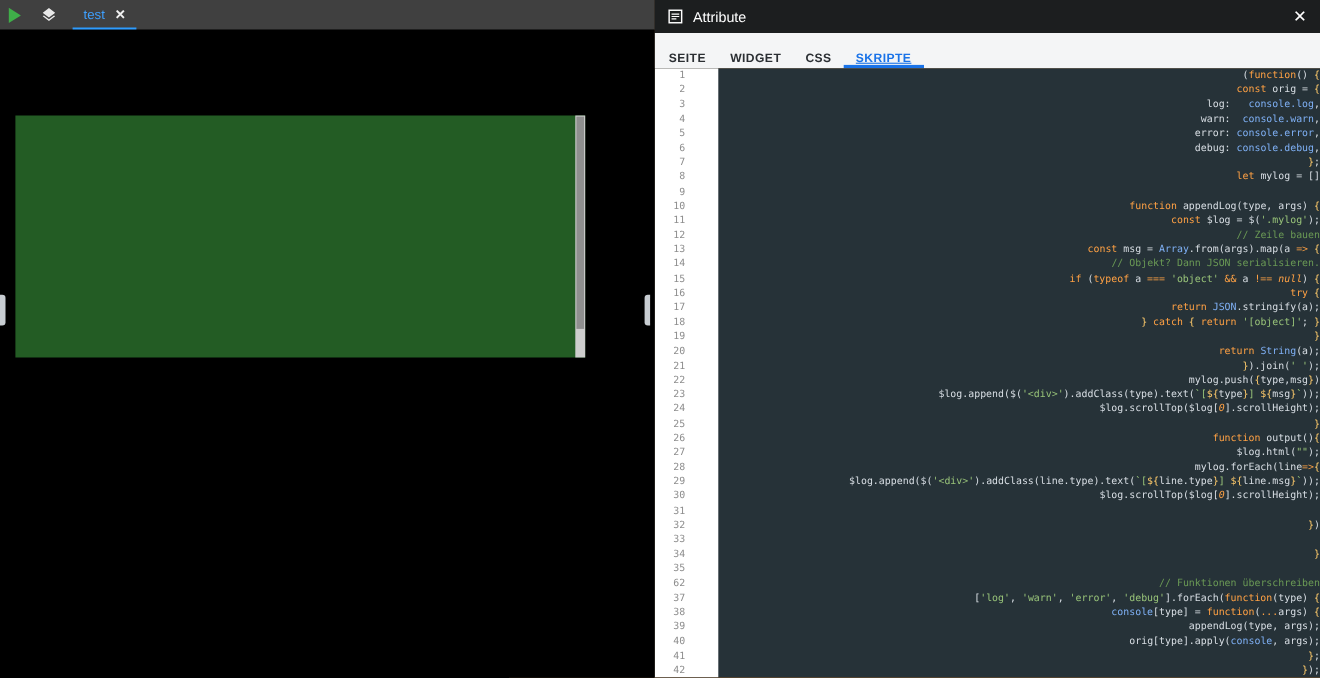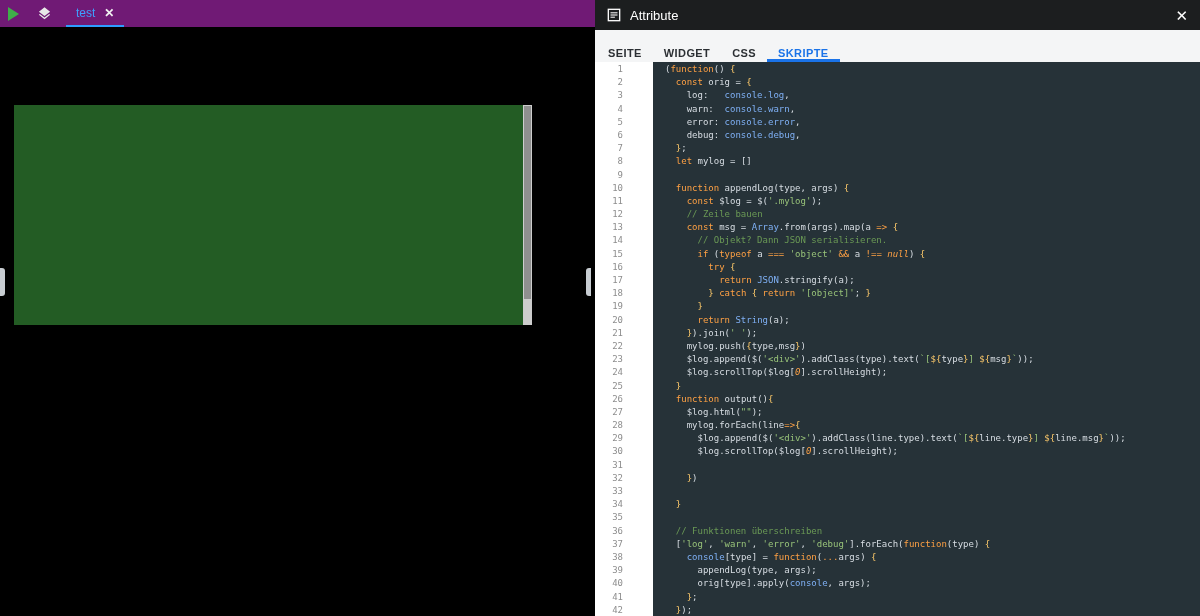--- a/index.html
+++ b/index.html
@@ -1,21 +1,21 @@
 <!DOCTYPE html>
 <html><head>
 <meta charset="utf-8">
 <style>
   * { margin:0; padding:0; box-sizing:border-box; }
   html,body { width:1200px; height:616px; overflow:hidden; background:#000; font-family:"Liberation Sans", sans-serif; }
   .app { position:relative; display:flex; width:1200px; height:616px; }
 
   
   .left { position:relative; width:595px; height:616px; background:#000; flex:none; }
-  .left-topbar { position:relative; height:27px; background:#701a75; display:flex; align-items:stretch; }
+  .left-topbar { position:relative; height:27px; background:#404040; display:flex; align-items:stretch; }
   .play-wrap { display:flex; align-items:center; margin-left:8px; }
   .play { width:0; height:0; border-left:11px solid #3fae49; border-top:7px solid transparent; border-bottom:7px solid transparent; }
   .layers-wrap { display:flex; align-items:center; margin-left:18px; }
   .tab-test { display:flex; align-items:center; gap:9px; margin-left:14px; padding:0 10px; border-bottom:2px solid #2d9cff; cursor:pointer; }
   .tab-test .label { color:#3ea0ff; font-size:12px; }
   .tab-test .close { color:#f2f2f2; font-size:12px; font-weight:bold; }
 
   .canvas { position:absolute; left:0; top:27px; right:0; bottom:0; background:#000; }
   .green-widget { position:absolute; left:14px; top:78px; width:518px; height:220px; background:#235c24; }
   .widget-scrollbar { position:absolute; right:0; top:0; width:9px; height:100%; background:#cdcdcd; }
@@ -27,26 +27,26 @@
 
   
   .right { width:605px; height:616px; display:flex; flex-direction:column; flex:none; background:#fdba74; }
   .panel-header { height:30px; background:#1c1e1f; display:flex; align-items:center; padding:0 12px; flex:none; }
   .panel-header .hicon { display:flex; align-items:center; }
   .panel-header .title { color:#fff; font-size:13px; margin-left:9px; }
   .panel-header .close { margin-left:auto; color:#fff; font-size:15px; cursor:pointer; line-height:1; }
 
   .tabbar { height:32px; background:#f4f5f6; display:flex; align-items:flex-end; padding-left:2px; flex:none; }
   .tabbar .tab { display:flex; align-items:center; padding:0 11px; font-size:11px; font-weight:700; letter-spacing:0.4px; color:#2b2f33; border-bottom:3px solid transparent; cursor:pointer; }
-  .tabbar .tab.active { color:#1a73e8; border-bottom-color:#1a73e8; }
+  .tabbar .tab.active { color:#1a73e8; border-bottom-color:#1a73e8;text-decoration:underline; }
 
   .editor { flex:1; display:flex; overflow:hidden; background:#263238; }
   .gutter { width:58px; background:#ffffff; color:#8d8d8d; font-family:"DejaVu Sans Mono", monospace; font-size:9px; text-align:right; padding:1px 30px 0 0; flex:none; }
   .gutter .ln { height:13.19px; line-height:13.19px; }
-  .code { flex:1; font-family:"DejaVu Sans Mono", monospace; font-size:9px; padding:1px 0 0 12px; white-space:pre; overflow:hidden; color:#d8dee4; }
+  .code { flex:1; font-family:"DejaVu Sans Mono", monospace; font-size:9px; padding:1px 0 0 4px; white-space:pre; overflow:hidden; color:#d8dee4;text-align:right; }
   .code .cl { height:13.19px; line-height:13.19px; white-space:pre; }
 
   .tk-d { color:#d8dee4; }
   .tk-k { color:#ffa144; }
   .tk-s { color:#98c379; }
   .tk-c { color:#6a9955; }
   .tk-b { color:#7fb0f5; }
   .tk-y { color:#ffcb6b; }
   .tk-t { color:#98c379; }
   .tk-i { color:#ffcb6b; }
@@ -132,21 +132,21 @@
           <div class="ln">26</div>
           <div class="ln">27</div>
           <div class="ln">28</div>
           <div class="ln">29</div>
           <div class="ln">30</div>
           <div class="ln">31</div>
           <div class="ln">32</div>
           <div class="ln">33</div>
           <div class="ln">34</div>
           <div class="ln">35</div>
-          <div class="ln">36</div>
+          <div class="ln">62</div>
           <div class="ln">37</div>
           <div class="ln">38</div>
           <div class="ln">39</div>
           <div class="ln">40</div>
           <div class="ln">41</div>
           <div class="ln">42</div>
         </div>
       <div class="code"><div class="cl"><span class="tk-d">(</span><span class="tk-k">function</span><span class="tk-d">() </span><span class="tk-y">{</span></div><div class="cl"><span class="tk-d">  </span><span class="tk-k">const</span><span class="tk-d"> orig = </span><span class="tk-y">{</span></div><div class="cl"><span class="tk-d">    log:   </span><span class="tk-b">console.log</span><span class="tk-d">,</span></div><div class="cl"><span class="tk-d">    warn:  </span><span class="tk-b">console.warn</span><span class="tk-d">,</span></div><div class="cl"><span class="tk-d">    error: </span><span class="tk-b">console.error</span><span class="tk-d">,</span></div><div class="cl"><span class="tk-d">    debug: </span><span class="tk-b">console.debug</span><span class="tk-d">,</span></div><div class="cl"><span class="tk-d">  </span><span class="tk-y">}</span><span class="tk-d">;</span></div><div class="cl"><span class="tk-d">  </span><span class="tk-k">let</span><span class="tk-d"> mylog = []</span></div><div class="cl"></div><div class="cl"><span class="tk-d">  </span><span class="tk-k">function</span><span class="tk-d"> appendLog(type, args) </span><span class="tk-y">{</span></div><div class="cl"><span class="tk-d">    </span><span class="tk-k">const</span><span class="tk-d"> $log = $(</span><span class="tk-s">'.mylog'</span><span class="tk-d">);</span></div><div class="cl"><span class="tk-d">    </span><span class="tk-c">// Zeile bauen</span></div><div class="cl"><span class="tk-d">    </span><span class="tk-k">const</span><span class="tk-d"> msg = </span><span class="tk-b">Array</span><span class="tk-d">.from(args).map(a </span><span class="tk-k">=&gt;</span><span class="tk-d"> </span><span class="tk-y">{</span></div><div class="cl"><span class="tk-d">      </span><span class="tk-c">// Objekt? Dann JSON serialisieren.</span></div><div class="cl"><span class="tk-d">      </span><span class="tk-k">if</span><span class="tk-d"> (</span><span class="tk-k">typeof</span><span class="tk-d"> a </span><span class="tk-k">===</span><span class="tk-d"> </span><span class="tk-s">'object'</span><span class="tk-d"> </span><span class="tk-k">&amp;&amp;</span><span class="tk-d"> a </span><span class="tk-k">!==</span><span class="tk-d"> </span><span class="tk-n">null</span><span class="tk-d">) </span><span class="tk-y">{</span></div><div class="cl"><span class="tk-d">        </span><span class="tk-k">try</span><span class="tk-d"> </span><span class="tk-y">{</span></div><div class="cl"><span class="tk-d">          </span><span class="tk-k">return</span><span class="tk-d"> </span><span class="tk-b">JSON</span><span class="tk-d">.stringify(a);</span></div><div class="cl"><span class="tk-d">        </span><span class="tk-y">}</span><span class="tk-d"> </span><span class="tk-k">catch</span><span class="tk-d"> </span><span class="tk-y">{</span><span class="tk-d"> </span><span class="tk-k">return</span><span class="tk-d"> </span><span class="tk-s">'[object]'</span><span class="tk-d">; </span><span class="tk-y">}</span></div><div class="cl"><span class="tk-d">      </span><span class="tk-y">}</span></div><div class="cl"><span class="tk-d">      </span><span class="tk-k">return</span><span class="tk-d"> </span><span class="tk-b">String</span><span class="tk-d">(a);</span></div><div class="cl"><span class="tk-d">    </span><span class="tk-y">}</span><span class="tk-d">).join(</span><span class="tk-s">' '</span><span class="tk-d">);</span></div><div class="cl"><span class="tk-d">    mylog.push(</span><span class="tk-y">{</span><span class="tk-d">type,msg</span><span class="tk-y">}</span><span class="tk-d">)</span></div><div class="cl"><span class="tk-d">    $log.append($(</span><span class="tk-s">'&lt;div&gt;'</span><span class="tk-d">).addClass(type).text(</span><span class="tk-t">`[</span><span class="tk-i">${</span><span class="tk-d">type</span><span class="tk-i">}</span><span class="tk-t">] </span><span class="tk-i">${</span><span class="tk-d">msg</span><span class="tk-i">}</span><span class="tk-t">`</span><span class="tk-d">));</span></div><div class="cl"><span class="tk-d">    $log.scrollTop($log[</span><span class="tk-n">0</span><span class="tk-d">].scrollHeight);</span></div><div class="cl"><span class="tk-d">  </span><span class="tk-y">}</span></div><div class="cl"><span class="tk-d">  </span><span class="tk-k">function</span><span class="tk-d"> output()</span><span class="tk-y">{</span></div><div class="cl"><span class="tk-d">    $log.html(</span><span class="tk-s">""</span><span class="tk-d">);</span></div><div class="cl"><span class="tk-d">    mylog.forEach(line</span><span class="tk-k">=&gt;</span><span class="tk-y">{</span></div><div class="cl"><span class="tk-d">      $log.append($(</span><span class="tk-s">'&lt;div&gt;'</span><span class="tk-d">).addClass(line.type).text(</span><span class="tk-t">`[</span><span class="tk-i">${</span><span class="tk-d">line.type</span><span class="tk-i">}</span><span class="tk-t">] </span><span class="tk-i">${</span><span class="tk-d">line.msg</span><span class="tk-i">}</span><span class="tk-t">`</span><span class="tk-d">));</span></div><div class="cl"><span class="tk-d">      $log.scrollTop($log[</span><span class="tk-n">0</span><span class="tk-d">].scrollHeight);</span></div><div class="cl"></div><div class="cl"><span class="tk-d">    </span><span class="tk-y">}</span><span class="tk-d">)</span></div><div class="cl"></div><div class="cl"><span class="tk-d">  </span><span class="tk-y">}</span></div><div class="cl"></div><div class="cl"><span class="tk-d">  </span><span class="tk-c">// Funktionen überschreiben</span></div><div class="cl"><span class="tk-d">  [</span><span class="tk-s">'log'</span><span class="tk-d">, </span><span class="tk-s">'warn'</span><span class="tk-d">, </span><span class="tk-s">'error'</span><span class="tk-d">, </span><span class="tk-s">'debug'</span><span class="tk-d">].forEach(</span><span class="tk-k">function</span><span class="tk-d">(type) </span><span class="tk-y">{</span></div><div class="cl"><span class="tk-d">    </span><span class="tk-b">console</span><span class="tk-d">[type] = </span><span class="tk-k">function</span><span class="tk-d">(</span><span class="tk-k">...</span><span class="tk-d">args) </span><span class="tk-y">{</span></div><div class="cl"><span class="tk-d">      appendLog(type, args);</span></div><div class="cl"><span class="tk-d">      orig[type].apply(</span><span class="tk-b">console</span><span class="tk-d">, args);</span></div><div class="cl"><span class="tk-d">    </span><span class="tk-y">}</span><span class="tk-d">;</span></div><div class="cl"><span class="tk-d">  </span><span class="tk-y">}</span><span class="tk-d">);</span></div></div>
     </div>
   </div>

